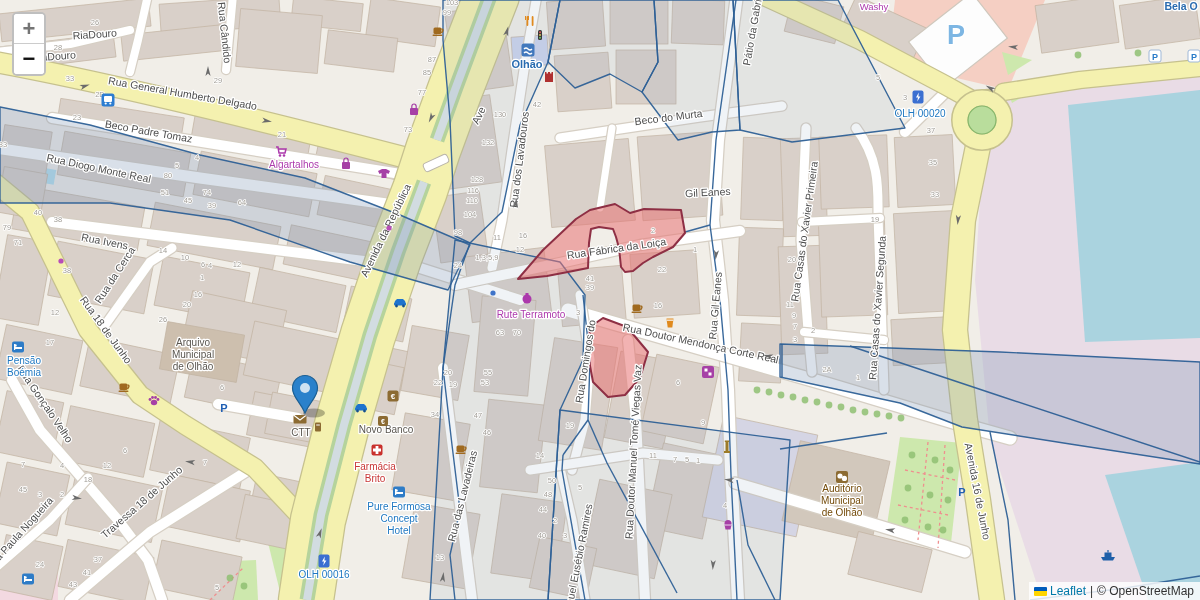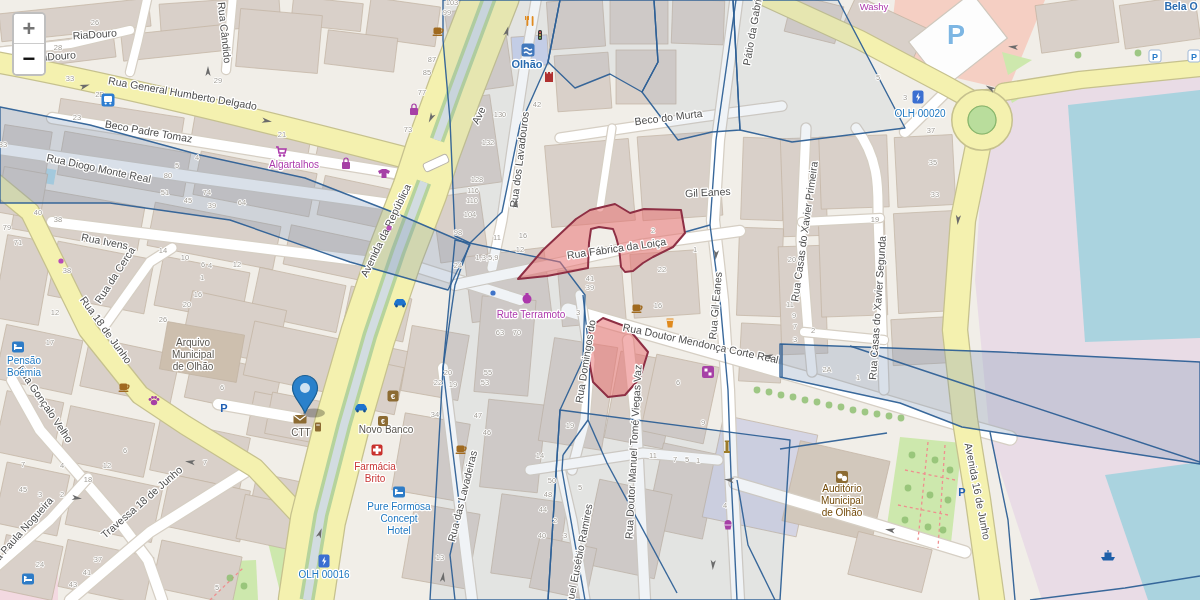--- a/index.html
+++ b/index.html
@@ -646,13 +646,16 @@
         <path d="M0,0 C-6,-13 -12.5,-16 -12.5,-25 A12.5,12.5 0 1 1 12.5,-25 C12.5,-16 6,-13 0,0 Z" fill="#2a81cb" stroke="#1c5f93" stroke-width="1.2"></path>
         <circle cx="0" cy="-25" r="5" fill="#cfe2f1"></circle>
       </g>
     </svg>
 
   <div class="zoombar">
     <button class="zin">+</button>
     <button class="zout">−</button>
   </div>
 
+  <div class="attrib">
+    <span class="flag"></span><a>Leaflet</a><span class="sep">|</span><a style="color:#333">© OpenStreetMap</a>
+  </div>
 </div>
 
 </body></html>

